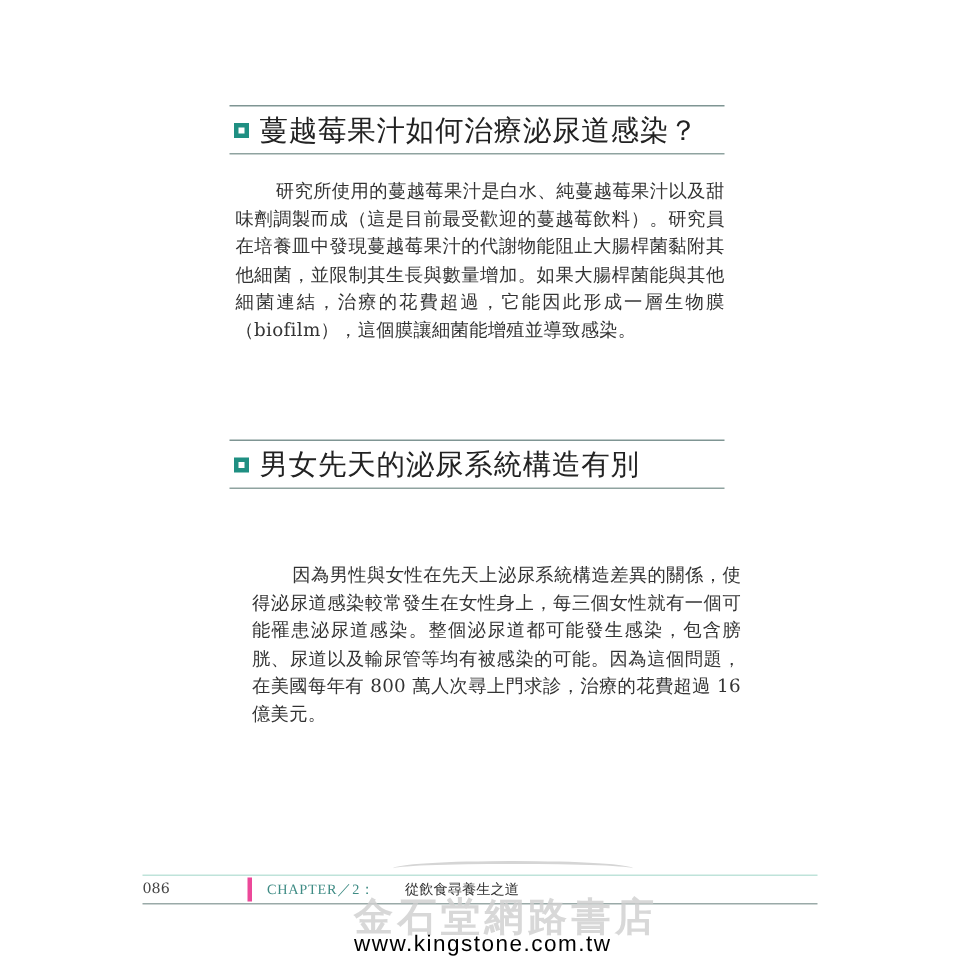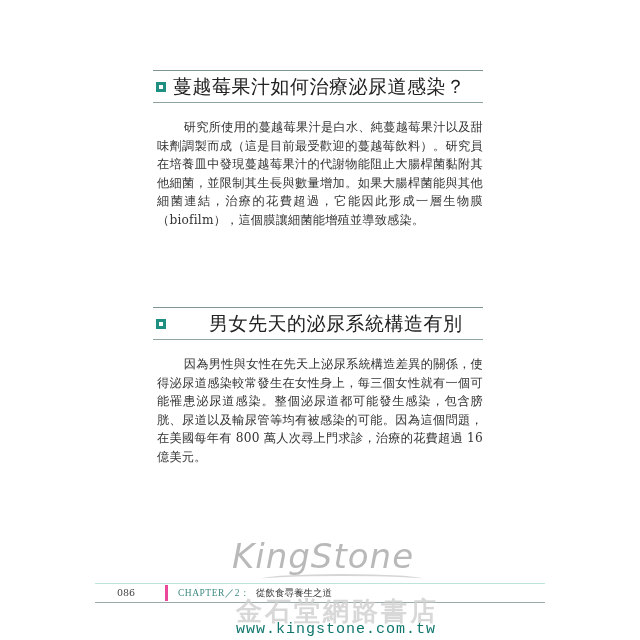--- a/index.html
+++ b/index.html
@@ -24,64 +24,63 @@
     .para {
       position: absolute; left: 157px; width: 326px; font-size: 12.2px; line-height: 18.5px;
       text-align: justify; color: #333; letter-spacing: 0.2px;
     }
     .para p { margin: 0; text-indent: 2.2em; }
     .footer {
       position: absolute; left: 95px; top: 583px; width: 450px; height: 18px;
       border-top: 1px solid #bfe3da; border-bottom: 1px solid #9aaaa8;
       display: flex; align-items: center; font-size: 9.5px;
     }
-    .page-num { width: 62px; text-align: center; padding-right: 8px; color: #444; border-right: 3px solid #ec4899; height: 16px; line-height: 16px; }
+    .page-num { width: 62px; text-align: left; padding-right: 8px; color: #444; border-right: 3px solid #ec4899; height: 16px; line-height: 16px; }
     .chapter { padding-left: 10px; color: #3e8b84; letter-spacing: 0.5px; font-family: "Liberation Serif", serif; }
-    .chapter-sub { color: #333; margin-left: 6px; text-align: right; }
+    .chapter-sub { color: #333; margin-left: 20px; text-align: right; }
     .wm-logo {
       position: absolute; left: 232px; top: 536px; font-family: "DejaVu Sans", sans-serif;
       font-style: italic; font-size: 34px; color: #b9b9b9; letter-spacing: 1px; font-weight: 300;
     }
     .wm-swoosh {
       position: absolute; left: 262px; top: 574px; width: 160px; height: 8px;
       border-top: 2px solid #d5d5d5; border-radius: 50% 50% 0 0;
     }
     .wm-cn {
       position: absolute; left: 236px; top: 594px; font-size: 26px; color: #cfcfcf; letter-spacing: 3px;
       font-family: Liberation Sans, sans-serif; font-weight: bold; opacity: 0.8;
     }
     .wm-url {
-      position: absolute; left: 236px; top: 621px; font-size: 15px; color: #0f766e; letter-spacing: 1px;
-      font-family: Liberation Mono, monospace;
+      position: absolute; left: 236px; top: 621px; font-size: 15px; color: #000000; letter-spacing: 1px;
+      font-family: Liberation Sans, sans-serif;
     }
   </style>
 </head>
 <body>
 
 <div class="page">
 
   <div class="section-head" style="top:70px;">
     <span class="head-icon"></span>
     <span class="head-title">蔓越莓果汁如何治療泌尿道感染？</span>
   </div>
 
   <div class="para" style="top:118px;">
     <p>研究所使用的蔓越莓果汁是白水、純蔓越莓果汁以及甜味劑調製而成（這是目前最受歡迎的蔓越莓飲料）。研究員在培養皿中發現蔓越莓果汁的代謝物能阻止大腸桿菌黏附其他細菌，並限制其生長與數量增加。如果大腸桿菌能與其他細菌連結，治療的花費超過，它能因此形成一層生物膜（biofilm），這個膜讓細菌能增殖並導致感染。</p>
   </div>
 
-  <div class="section-head" style="top:307px;gap:36px;">
+  <div class="section-head" style="top:293px;">
     <span class="head-icon"></span>
     <span class="head-title">男女先天的泌尿系統構造有別</span>
   </div>
 
-  <div class="para" style="top:355px;">
+  <div class="para" style="top:374px;margin-left:11px;">
     <p>因為男性與女性在先天上泌尿系統構造差異的關係，使得泌尿道感染較常發生在女性身上，每三個女性就有一個可能罹患泌尿道感染。整個泌尿道都可能發生感染，包含膀胱、尿道以及輸尿管等均有被感染的可能。因為這個問題，在美國每年有 800 萬人次尋上門求診，治療的花費超過 16 億美元。</p>
   </div>
 
-  <div class="wm-logo">KingStone</div>
   <div class="wm-swoosh"></div>
 
   <div class="footer">
     <span class="page-num">086</span>
     <span class="chapter">CHAPTER／2：</span>
     <span class="chapter-sub">從飲食尋養生之道</span>
   </div>
 
   <div class="wm-cn">金石堂網路書店</div>
   <div class="wm-url">www.kingstone.com.tw</div>

